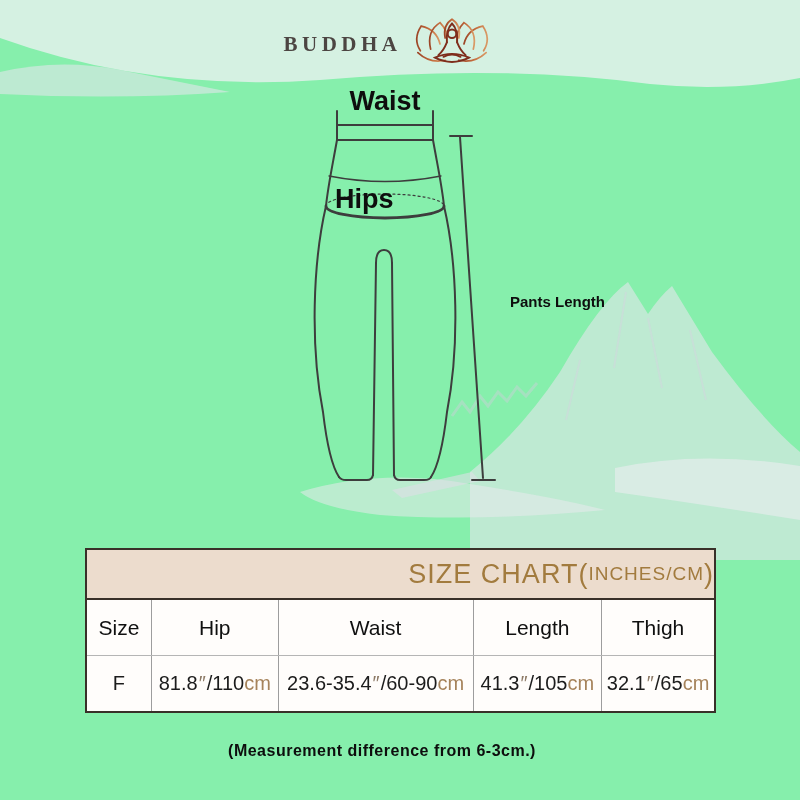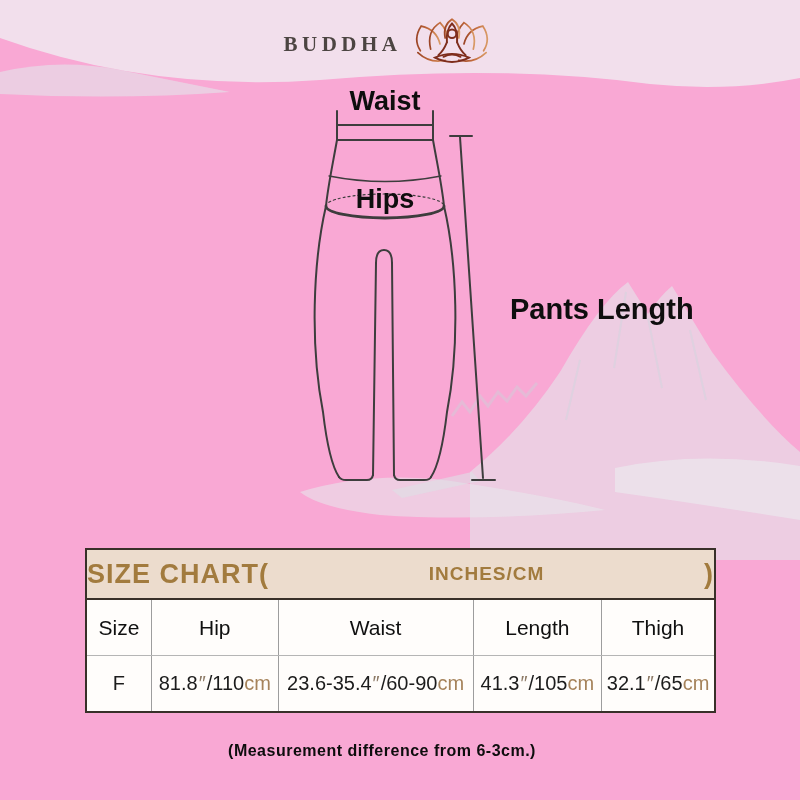--- a/index.html
+++ b/index.html
@@ -1,49 +1,49 @@
 <!DOCTYPE html>
 <html style="--band_bg: #ecdccd; --title_gold: #a27b3e; --unit_tan: #a6835b; --mark_brown: #8d7a66; --table_border: #393029; --drawing_line: #3d3d3d; --lotus_dark: #7e2d1c; --lotus_light: #d99a66;"><head>
 <meta charset="utf-8">
 <style>
   html,body { margin:0; padding:0; background:#ffffff; }
   .canvas {
-    position:relative; width:800px; height:800px; background:#f9a8d4;
+    position:relative; width:800px; height:800px; background:#86efac;
     overflow:hidden; font-family:"Liberation Sans", sans-serif;
   }
   .canvas svg.layer { position:absolute; left:0; top:0; width:800px; height:800px; }
 
   
   .logo-row {
     position:absolute; top:12px; left:0; width:800px; height:64px;
     display:flex; justify-content:center; align-items:center; gap:9px;
     transform:translateX(-12px); z-index:3;
   }
   .brand {
     font-family:"Liberation Serif", serif; font-size:21px; letter-spacing:4.5px;
     color:#4c4542; font-weight:600;
   }
   .lotus { width:82px; height:62px; flex:0 0 auto; }
 
   
   .lbl { position:absolute; font-weight:bold; color:#0e0e0e; z-index:2; }
   .lbl.waist { left:337px; top:86px;  width:96px;  text-align:center; font-size:27px; }
-  .lbl.hips  { left:335px; top:184px; width:100px; text-align:center; font-size:27px; }
-  .lbl.plen  { left:510px; top:293px; font-size:29px; }
+  .lbl.hips  { left:335px; top:184px; width:100px; text-align:left; font-size:27px; }
+  .lbl.plen  { left:510px; top:293px; font-size:15px; }
 
   
   .size-chart {
     position:absolute; left:85px; top:548px; width:627px;
     border:2px solid var(--table_border,#393029); background:#fffdfb; z-index:3;
   }
   .band {
     height:48px; background:var(--band_bg,#ecdccd);
     border-bottom:2px solid var(--table_border,#393029);
-    display:flex; align-items:center; justify-content:space-between;
-    font-weight:bold; color:var(--title_gold,#a27b3e); letter-spacing:1px;
+    display:flex; align-items:center; justify-content:flex-end;
+    font-weight:normal; color:var(--title_gold,#a27b3e); letter-spacing:1px;
   }
   .band .big { font-size:27px; }
   .band .small { font-size:19px; }
   .row { display:flex; width:100%; }
   .row.header { height:55px; border-bottom:1px solid #b5b5b5; font-weight:normal; font-size:21px; color:#101010; }
   .row.data { height:55px; font-size:20px; color:#1c1c1c; }
   .cell {
     display:flex; align-items:center; justify-content:center;
     border-left:1px solid #9d9d9d; box-sizing:border-box; white-space:nowrap;
   }

